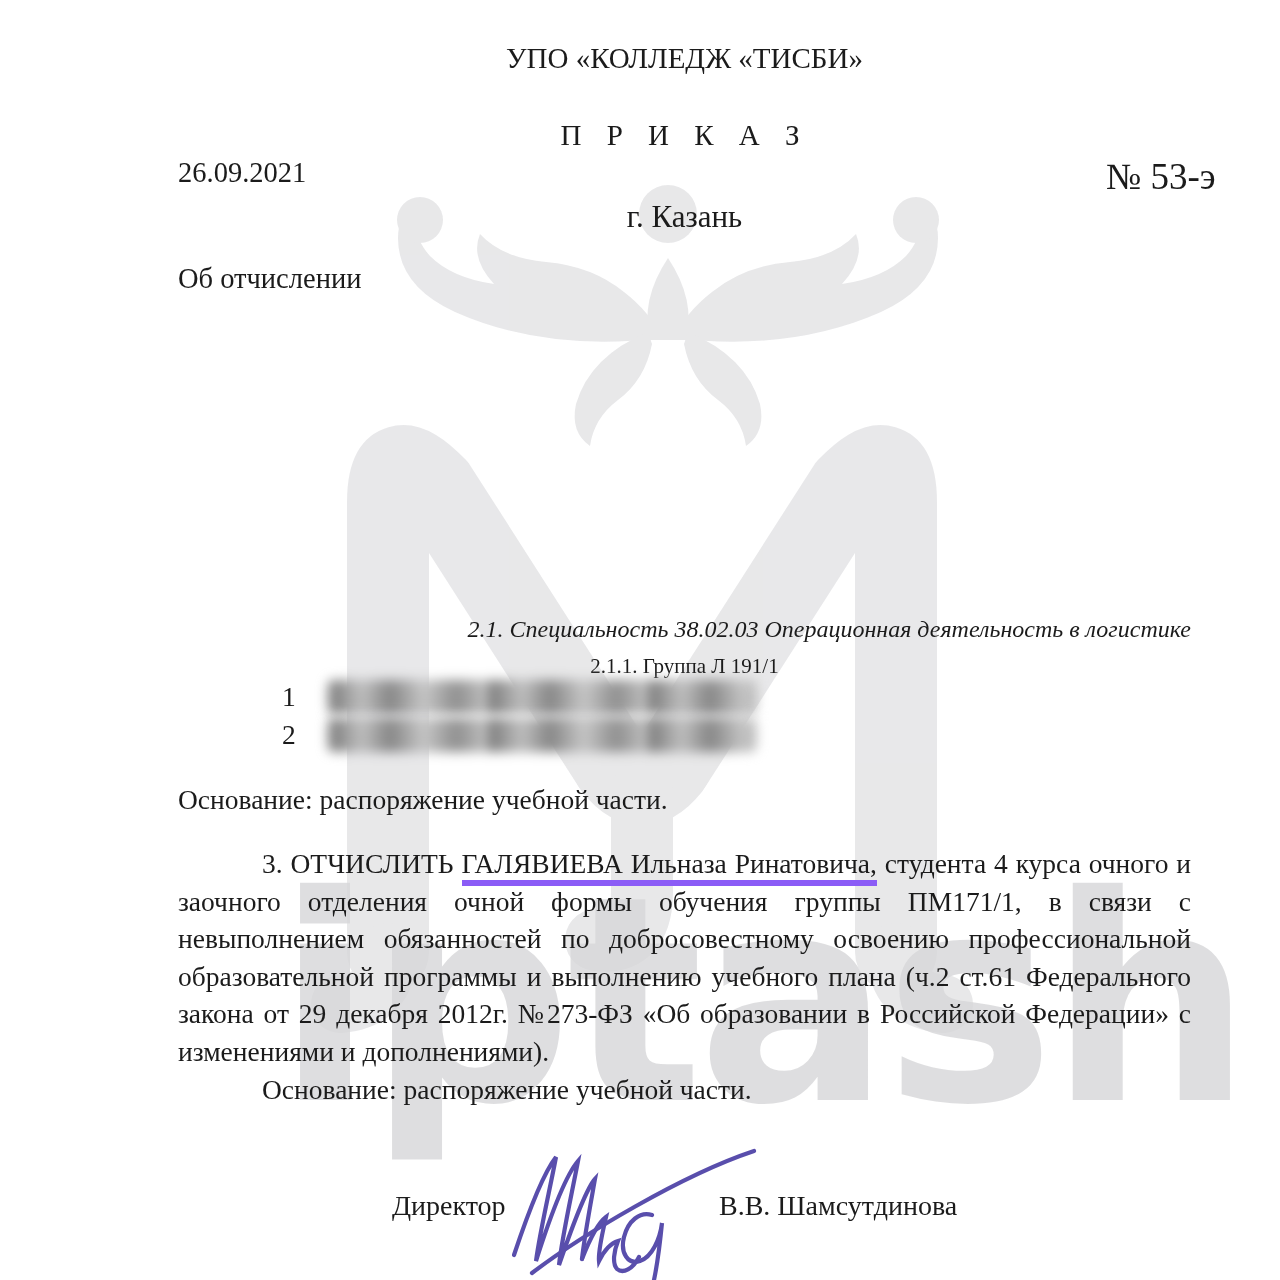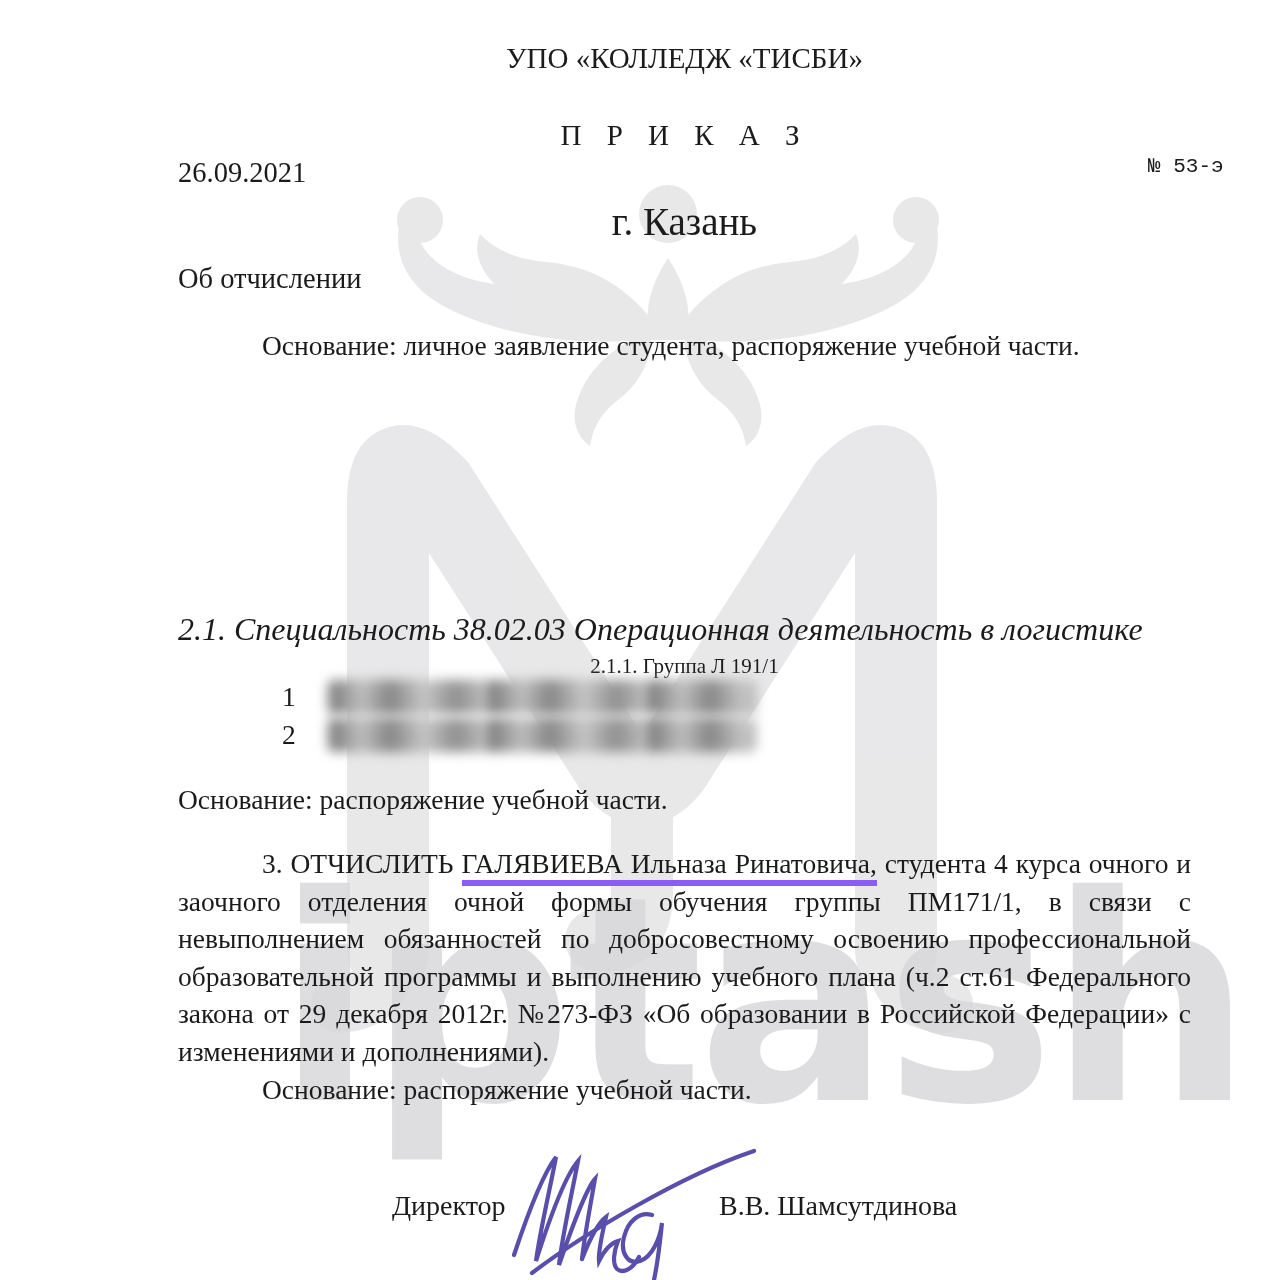--- a/index.html
+++ b/index.html
@@ -13,31 +13,31 @@
   
   .wm { position:absolute; left:0; top:0; width:1280px; height:1280px; z-index:0; }
 
   
   .layer { position:absolute; z-index:1; }
 
   .centerblock { left:178px; width:1013px; text-align:center; }
   .h-org   { top:42px;  font-size:29px; }
   .h-type  { top:119px; font-size:29px; letter-spacing:9px; }
   .h-date  { left:178px; top:157px; font-size:28.5px; }
-  .h-num   { left:1148px; top:155px; font-size:21px;font-family:Liberation Mono, monospace; }
-  .h-city  { top:199px; font-size:39px; }
+  .h-num   { left:1106px; top:155px; font-size:37px; }
+  .h-city  { top:199px; font-size:31px; }
   .h-subj  { left:178px; top:263px; font-size:28.5px;text-align:right; }
 
   .block { left:178px; width:1013px; font-size:27.5px; line-height:37.6px; text-align:justify; }
   .block p { margin:0; }
   .indent { text-indent:84px; }
 
   .i1 { top:327px; }
   .i2 { top:502px; }
-  .spec  { top:611px; font-style:italic; font-size:32px; text-align:left; }
+  .spec  { top:611px; font-style:italic; font-size:24px; text-align:right; }
   .grp   { top:648px; font-size:21px; text-align:center; }
   .slist { left:282px; top:678px; font-size:27.5px; }
   .slist .row { display:flex; align-items:center; height:38px; }
   .slist .num { width:24px; }
   .b2 { top:781px; }
   .i3 { top:845px; }
   .sig { top:1190px; left:0; width:1280px; font-size:28px; }
   .sig .role { position:absolute; left:392px; top:0; }
   .sig .name { position:absolute; left:719px; top:0; }
 
@@ -90,21 +90,20 @@
   </svg>
 
   <div class="layer centerblock h-type">П Р И К А З</div>
   <div class="layer centerblock h-org">УПО «КОЛЛЕДЖ «ТИСБИ»</div>
   <div class="layer h-date">26.09.2021</div>
   <div class="layer h-num">№ 53-э</div>
   <div class="layer centerblock h-city">г. Казань</div>
   <div class="layer h-subj">Об отчислении</div>
 
   <div class="layer block i1">
-    <p class="indent">Основание: личное заявление студента, распоряжение учебной части.</p>
   </div>
 
   <div class="layer block spec">2.1. Специальность 38.02.03 Операционная деятельность в логистике</div>
   <div class="layer block grp">2.1.1. Группа Л 191/1</div>
 
   <div class="layer slist">
     <div class="row">
       <span class="num">1</span>
       <span class="blur-blob"></span>
     </div>

